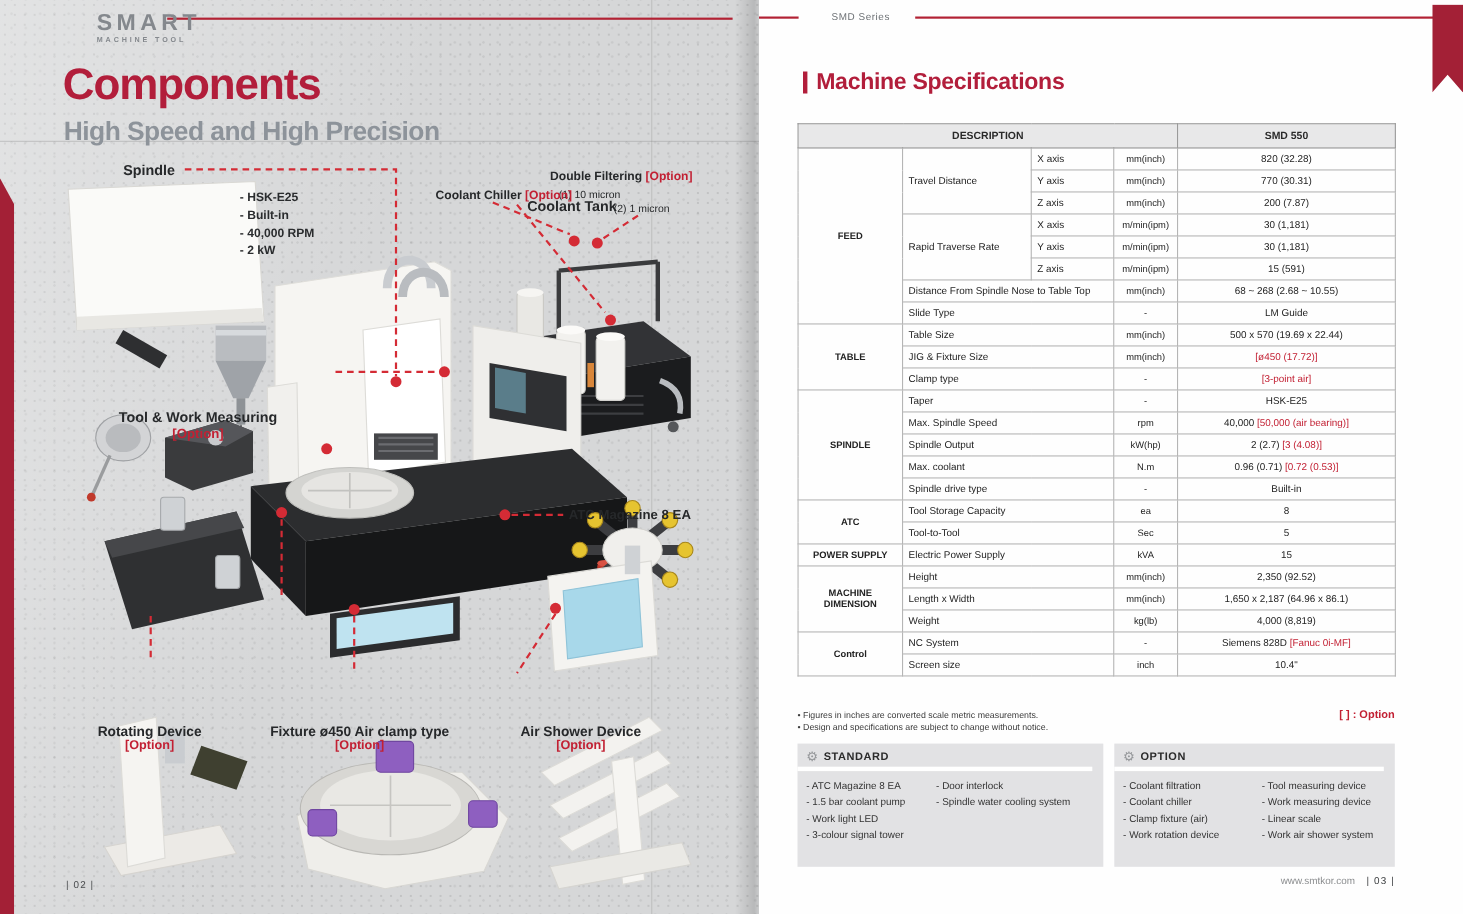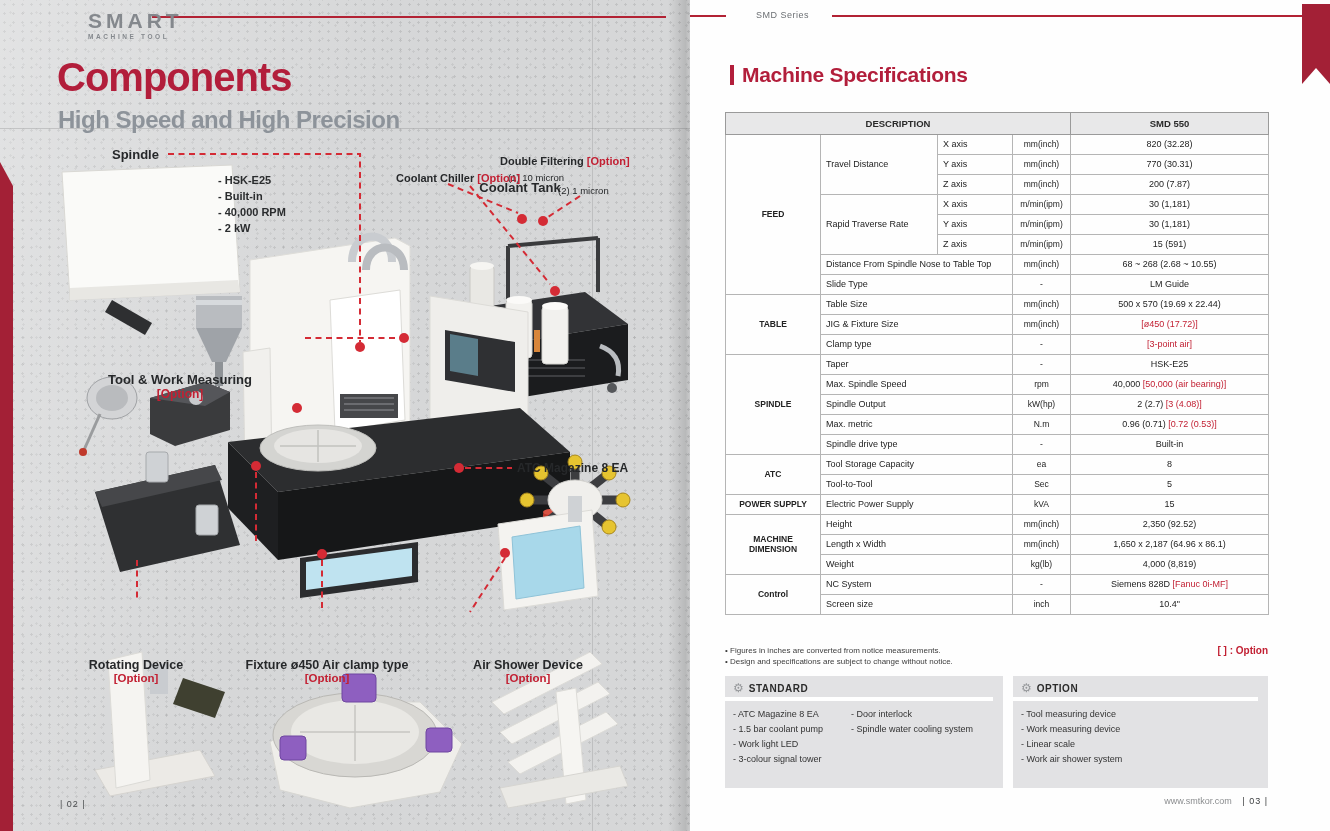--- a/index.html
+++ b/index.html
@@ -400,21 +400,21 @@
             <td class="c-group" colspan="2">Max. Spindle Speed</td>
             <td class="c-unit">rpm</td>
             <td class="c-value"><span>40,000 </span><span class="opt">[50,000 (air bearing)]</span></td>
           </tr>
           <tr>
             <td class="c-group" colspan="2">Spindle Output</td>
             <td class="c-unit">kW(hp)</td>
             <td class="c-value"><span>2 (2.7) </span><span class="opt">[3 (4.08)]</span></td>
           </tr>
           <tr>
-            <td class="c-group" colspan="2">Max. metric</td>
+            <td class="c-group" colspan="2">Max. coolant</td>
             <td class="c-unit">N.m</td>
             <td class="c-value"><span>0.96 (0.71) </span><span class="opt">[0.72 (0.53)]</span></td>
           </tr>
           <tr>
             <td class="c-group" colspan="2">Spindle drive type</td>
             <td class="c-unit">-</td>
             <td class="c-value"><span>Built-in</span></td>
           </tr>
           <tr>
             <td class="c-cat" rowspan="2">ATC</td>
@@ -458,21 +458,21 @@
           <tr>
             <td class="c-group" colspan="2">Screen size</td>
             <td class="c-unit">inch</td>
             <td class="c-value"><span>10.4"</span></td>
           </tr>
         </tbody>
     </table>
 
     <div class="notes-row">
       <div class="notes">
-          <div>• Figures in inches are converted from notice measurements.</div>
+          <div>• Figures in inches are converted scale metric measurements.</div>
           <div>• Design and specifications are subject to change without notice.</div>
         </div>
       <div class="legend">[ ] : Option</div>
     </div>
 
     <div class="panel panel-std">
       <div class="panel-head">
         <span class="gear">⚙</span>
         <span class="panel-title">STANDARD</span>
       </div>
@@ -491,20 +491,26 @@
       </div>
     </div>
 
     <div class="panel panel-opt">
       <div class="panel-head">
         <span class="gear">⚙</span>
         <span class="panel-title">OPTION</span>
       </div>
       <div class="panel-bar"></div>
       <div class="panel-items">
+        <div class="col col1">
+            <div>- Coolant filtration</div>
+            <div>- Coolant chiller</div>
+            <div>- Clamp fixture (air)</div>
+            <div>- Work rotation device</div>
+          </div>
         <div class="col">
             <div>- Tool measuring device</div>
             <div>- Work measuring device</div>
             <div>- Linear scale</div>
             <div>- Work air shower system</div>
           </div>
       </div>
     </div>
 
     <div class="footer-right">

